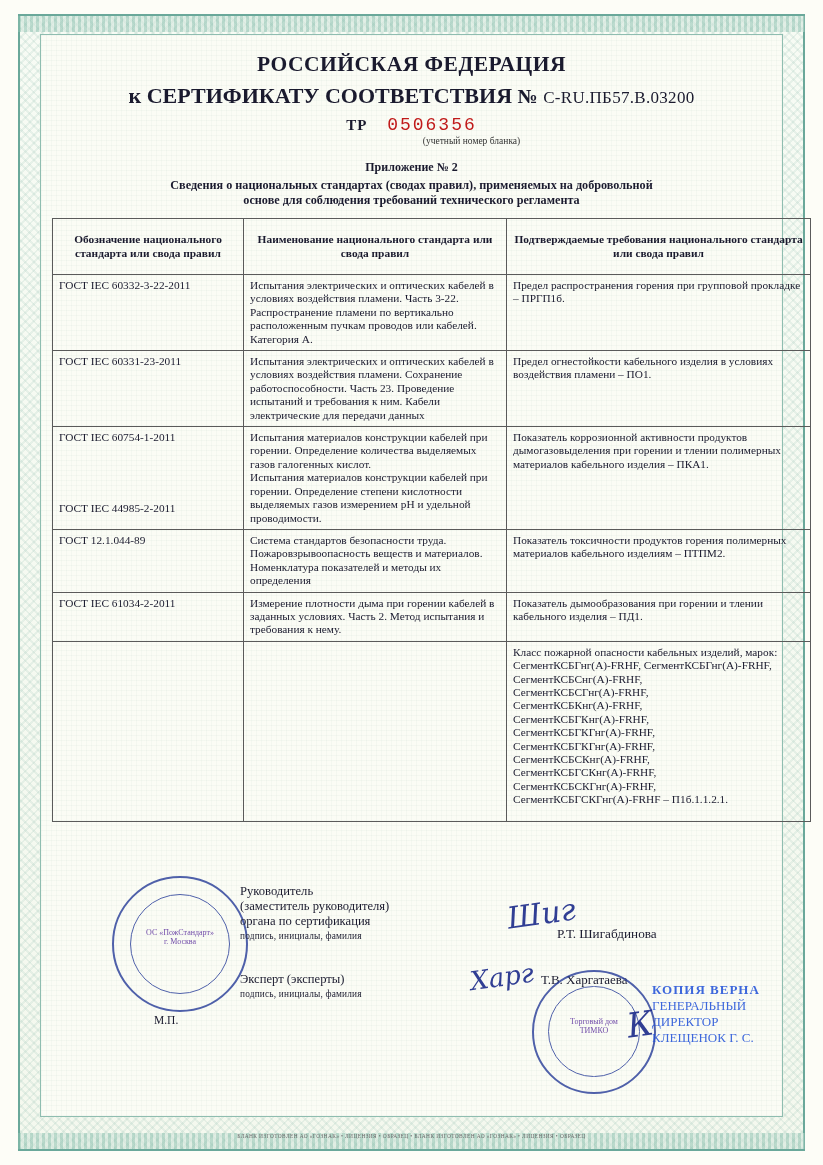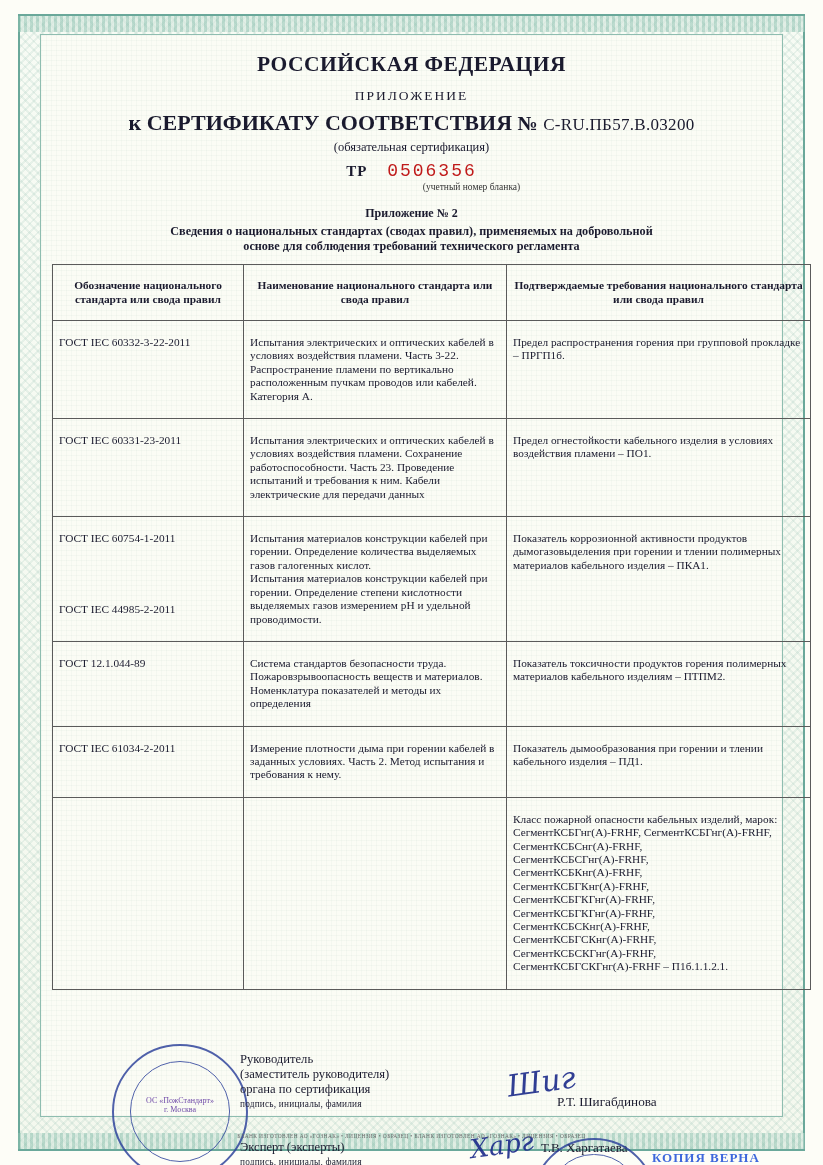--- a/index.html
+++ b/index.html
@@ -36,21 +36,21 @@
 
   .tr-row{margin-top:6px;text-align:center;font-size:15px;}
   .tr-row .tr{font-weight:bold;letter-spacing:1px;}
   .tr-row .blank{color:#c01a1a;font-family:"Liberation Mono",monospace;font-size:18px;letter-spacing:2px;margin-left:16px;}
   .blank-note{text-align:center;font-size:9.5px;color:#333;margin-top:1px;padding-left:120px;}
 
   .app2{text-align:center;font-weight:bold;font-size:12px;margin-top:14px;}
   .app2sub{text-align:center;font-weight:bold;font-size:12.2px;line-height:15px;margin-top:3px;}
 
   table.std{width:719px;border-collapse:collapse;margin-top:10px;table-layout:fixed;}
-  table.std td,table.std th{border:1px solid #5a5a5a;vertical-align:top;padding:15px 6px;font-size:11.3px;line-height:13.4px;}
+  table.std td,table.std th{border:1px solid #5a5a5a;vertical-align:top;padding:4px 6px;font-size:11.3px;line-height:13.4px;}
   table.std th{text-align:center;font-weight:bold;font-size:11.4px;line-height:13.5px;padding:14px 6px;}
   .c1{width:178px;} .c2{width:250px;} .c3{width:291px;}
   .cellnum{font-size:11.6px;}
   .tall{height:180px;}
 
   .sign{position:relative;margin-top:52px;height:190px;}
   .sig-block{position:absolute;left:188px;top:10px;width:240px;font-size:12.6px;line-height:15px;}
   .sig-small{font-size:9.3px;letter-spacing:.2px;}
   .sig-name1{position:absolute;left:505px;top:52px;font-size:13.2px;}
   .sig-block2{position:absolute;left:188px;top:98px;width:240px;font-size:12.6px;line-height:15px;}
@@ -80,29 +80,27 @@
 
 <div class="page">
   <div class="border-outer"></div>
   <div class="band top"></div>
   <div class="band bottom"></div>
   <div class="border-inner"></div>
 
   <div class="content">
 
     <div class="t-rf">РОССИЙСКАЯ ФЕДЕРАЦИЯ</div>
-    <div class="t-app">ПРИЛОЖЕНИЕ</div>
 
     <div class="t-cert">
       <span>к СЕРТИФИКАТУ СООТВЕТСТВИЯ</span>
       <span class="num">№</span>
       <span class="code">C-RU.ПБ57.В.03200</span>
     </div>
 
-    <div class="t-obl">(обязательная сертификация)</div>
 
     <div class="tr-row">
       <span class="tr">ТР</span>
       <span class="blank">0506356</span>
     </div>
     <div class="blank-note">(учетный номер бланка)</div>
 
     <div class="app2">Приложение № 2</div>
     <div class="app2sub">
       <div>Сведения о национальных стандартах (сводах правил), применяемых на добровольной</div>

